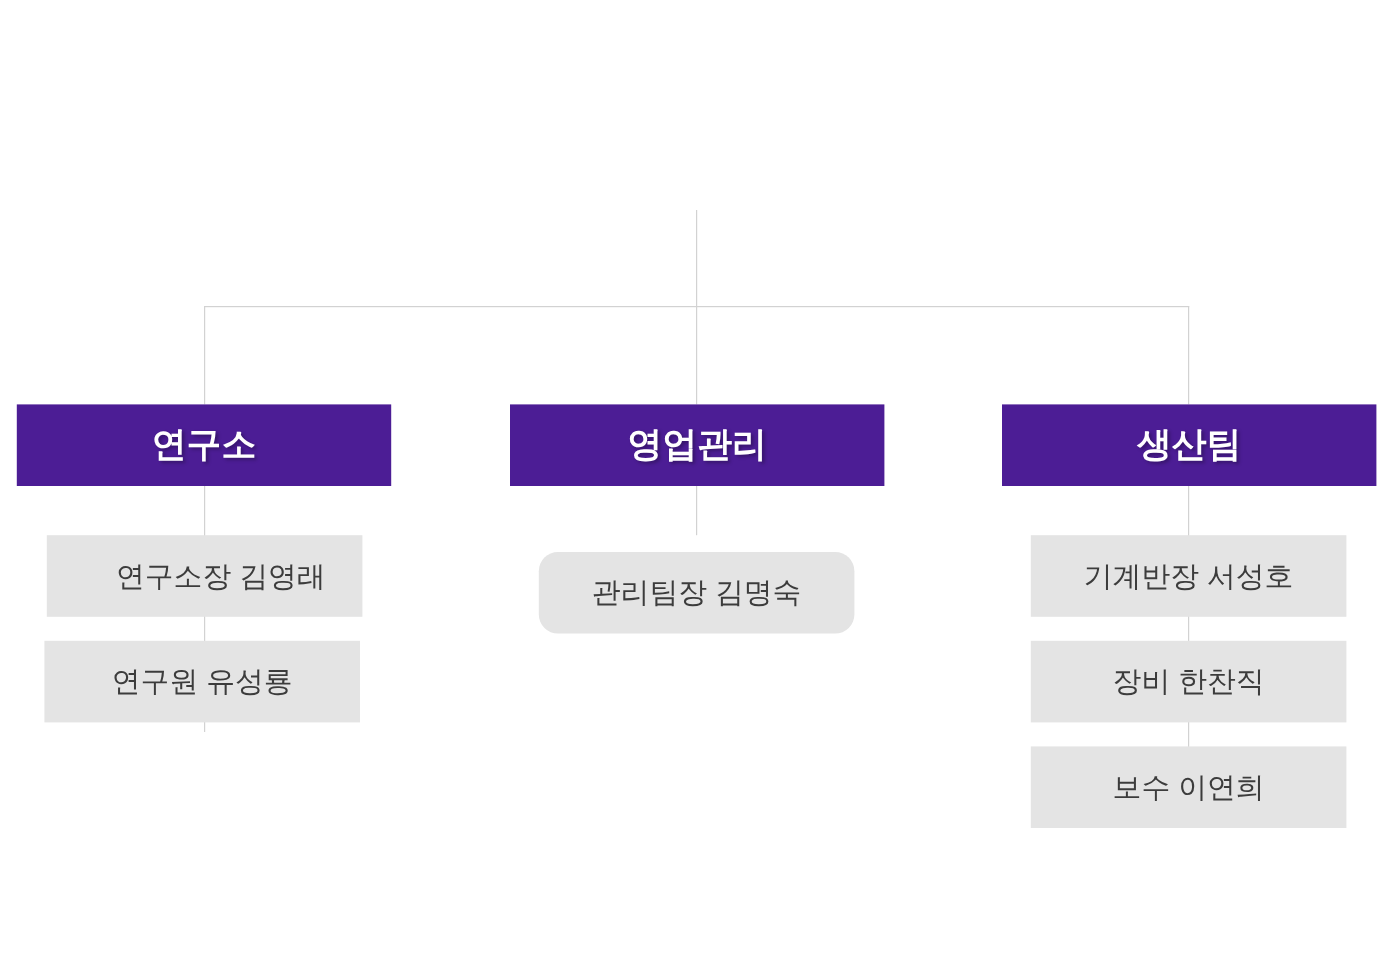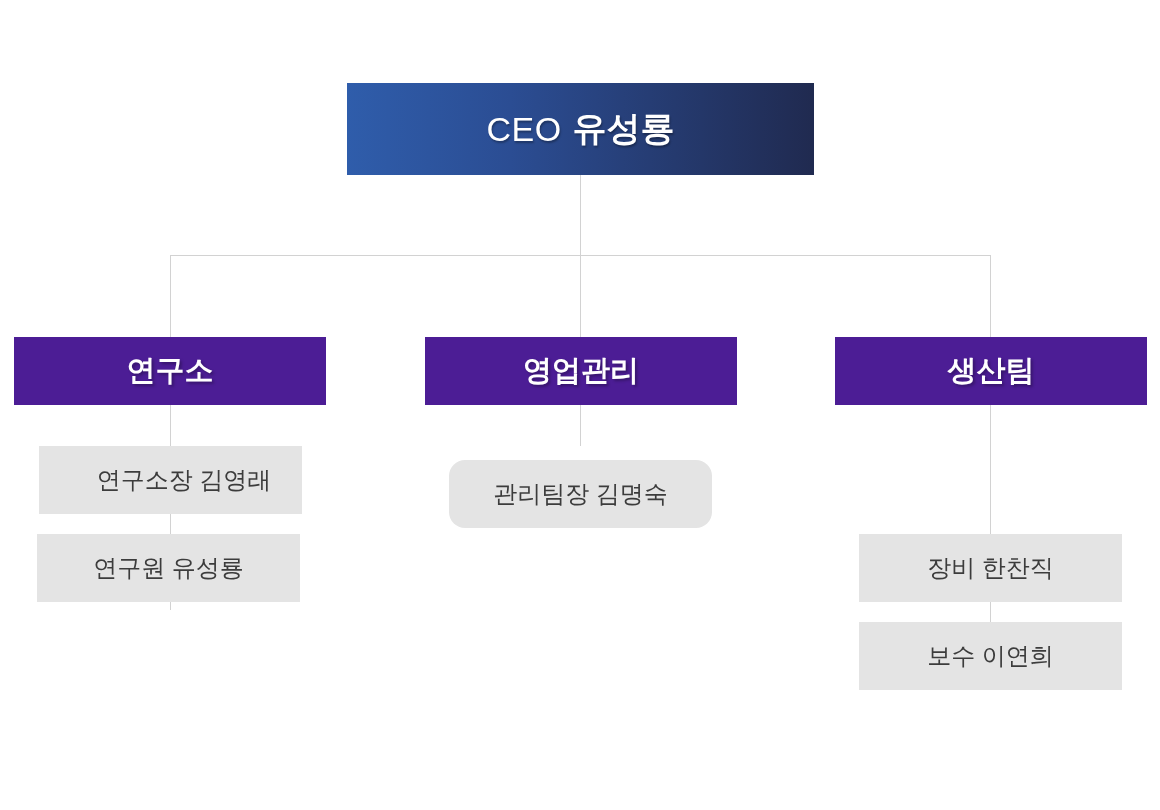--- a/index.html
+++ b/index.html
@@ -67,30 +67,27 @@
 <div class="canvas">
 
   <div class="line" style="left:580px; top:175px; width:1px; height:162px;"></div>
   <div class="line" style="left:170px; top:255px; width:821px; height:1px;"></div>
   <div class="line" style="left:170px; top:255px; width:1px; height:82px;"></div>
   <div class="line" style="left:990px; top:255px; width:1px; height:82px;"></div>
   <div class="line" style="left:170px; top:404px; width:1px; height:206px;"></div>
   <div class="line" style="left:580px; top:404px; width:1px; height:42px;"></div>
   <div class="line" style="left:990px; top:404px; width:1px; height:256px;"></div>
 
-  <div class="ceo-box">
-    <span class="ceo-title">CEO</span>
-    <span class="ceo-name">유성룡</span>
-  </div>
 
   <div class="dept-header dept-research">연구소</div>
   <div class="dept-header dept-prod">생산팀</div>
   <div class="dept-header dept-sales">영업관리</div>
 
   <div class="member" style="left:39px; top:446px;padding-left:27px;">연구소장 김영래</div>
   <div class="member" style="left:37px; top:534px;">연구원 유성룡</div>
 
   <div class="member" style="left:449px; top:460px;border-radius:16px;">관리팀장 김명숙</div>
 
+  <div class="member" style="left:859px; top:446px;">기계반장 서성호</div>
   <div class="member" style="left:859px; top:534px;">장비 한찬직</div>
   <div class="member" style="left:859px; top:622px;">보수 이연희</div>
 
 </div>
 
 </body></html>

